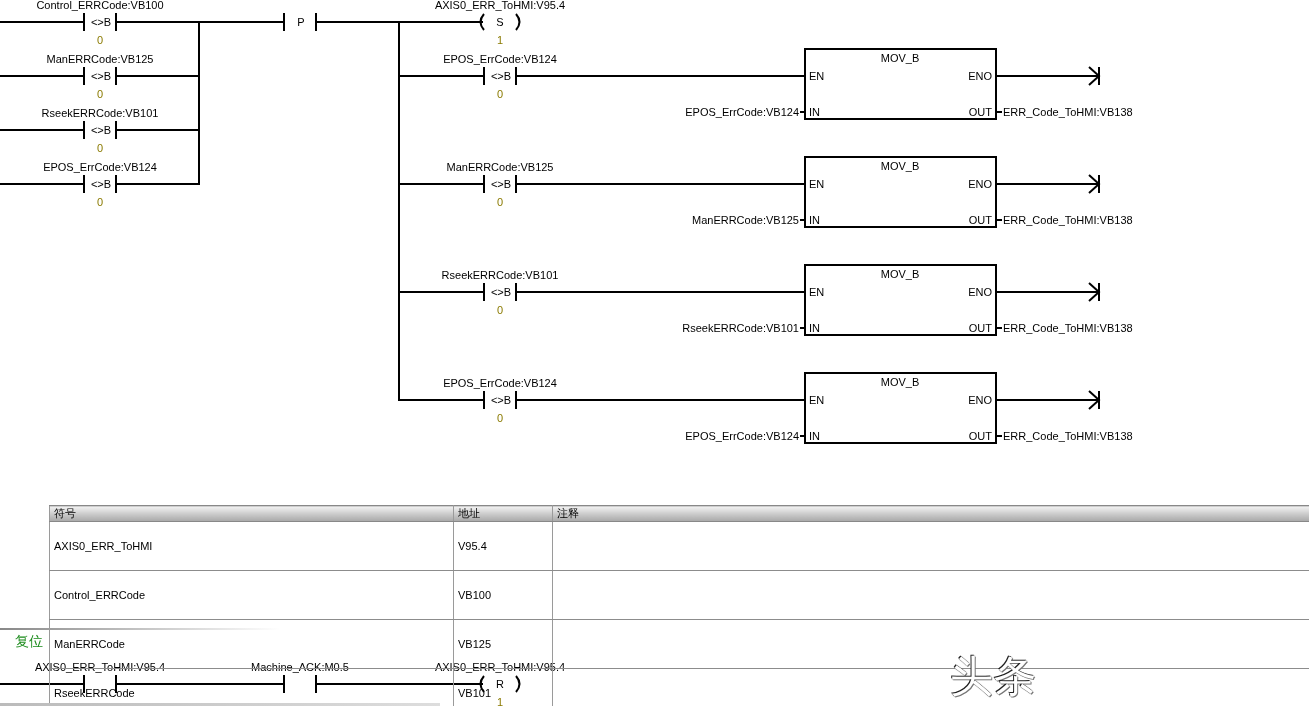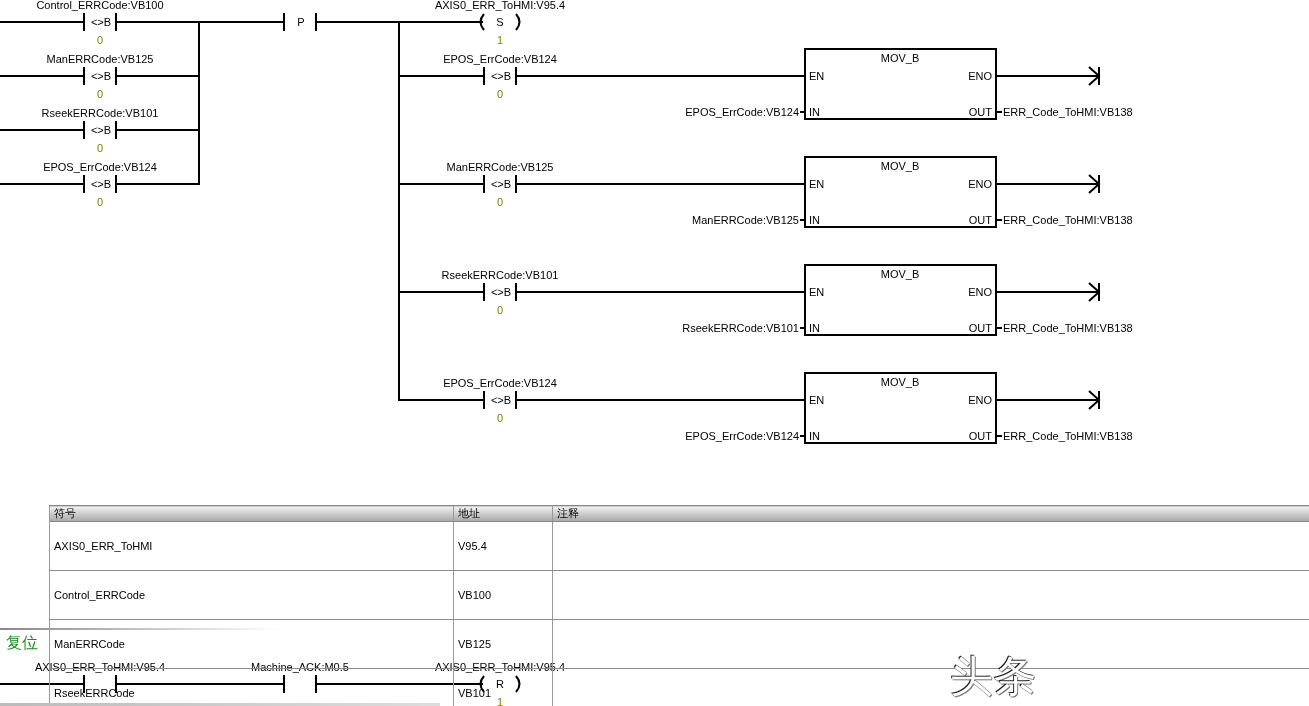--- a/index.html
+++ b/index.html
@@ -14,21 +14,21 @@
                   background:linear-gradient(#f2f2f2,#c4c4c4 60%,#a8a8a8); border-top:1px solid #888;
                   border-right:1px solid #9a9a9a; border-bottom:1px solid #888; }
   .sym-table td { height:14px; padding:17px 4px; border-right:1px solid #9a9a9a; border-bottom:1px solid #8c8c8c;
                   line-height:14px; white-space:nowrap; }
   .sym-table td:first-child, .sym-table th:first-child { border-left:1px solid #9a9a9a; }
   .col-sym { width:395px; } .col-addr { width:90px;font-family:Liberation Mono, monospace; }
   .net-sep { position:absolute; left:0; top:628px; width:280px; height:2px;
              background:linear-gradient(90deg,#888,#fff); }
   .net-sep2 { position:absolute; left:0; top:703px; width:440px; height:3px;
              background:linear-gradient(90deg,#bbb,#ddd); }
-  .net-comment { position:absolute; left:6px; top:633px; font-size:16px; color:#1a8a1a; }
+  .net-comment { position:absolute; left:15px; top:633px; font-size:14px; color:#1a8a1a; }
   .watermark { position:absolute; left:950px; top:648px; font-size:43px; color:#fff;
                text-shadow:-1px -1px 0 #222, 1px 1px 0 #777, 0 0 1px #000; letter-spacing:0.5px; }
 </style>
 </head>
 <body>
 
 <svg id="ladder" width="1309" height="706" xmlns="http://www.w3.org/2000/svg">
     <line x1="0" y1="22" x2="84" y2="22" stroke="#000" stroke-width="2"></line>
     <line x1="84" y1="13" x2="84" y2="31" stroke="#000" stroke-width="2"></line>
     <line x1="116" y1="13" x2="116" y2="31" stroke="#000" stroke-width="2"></line>

